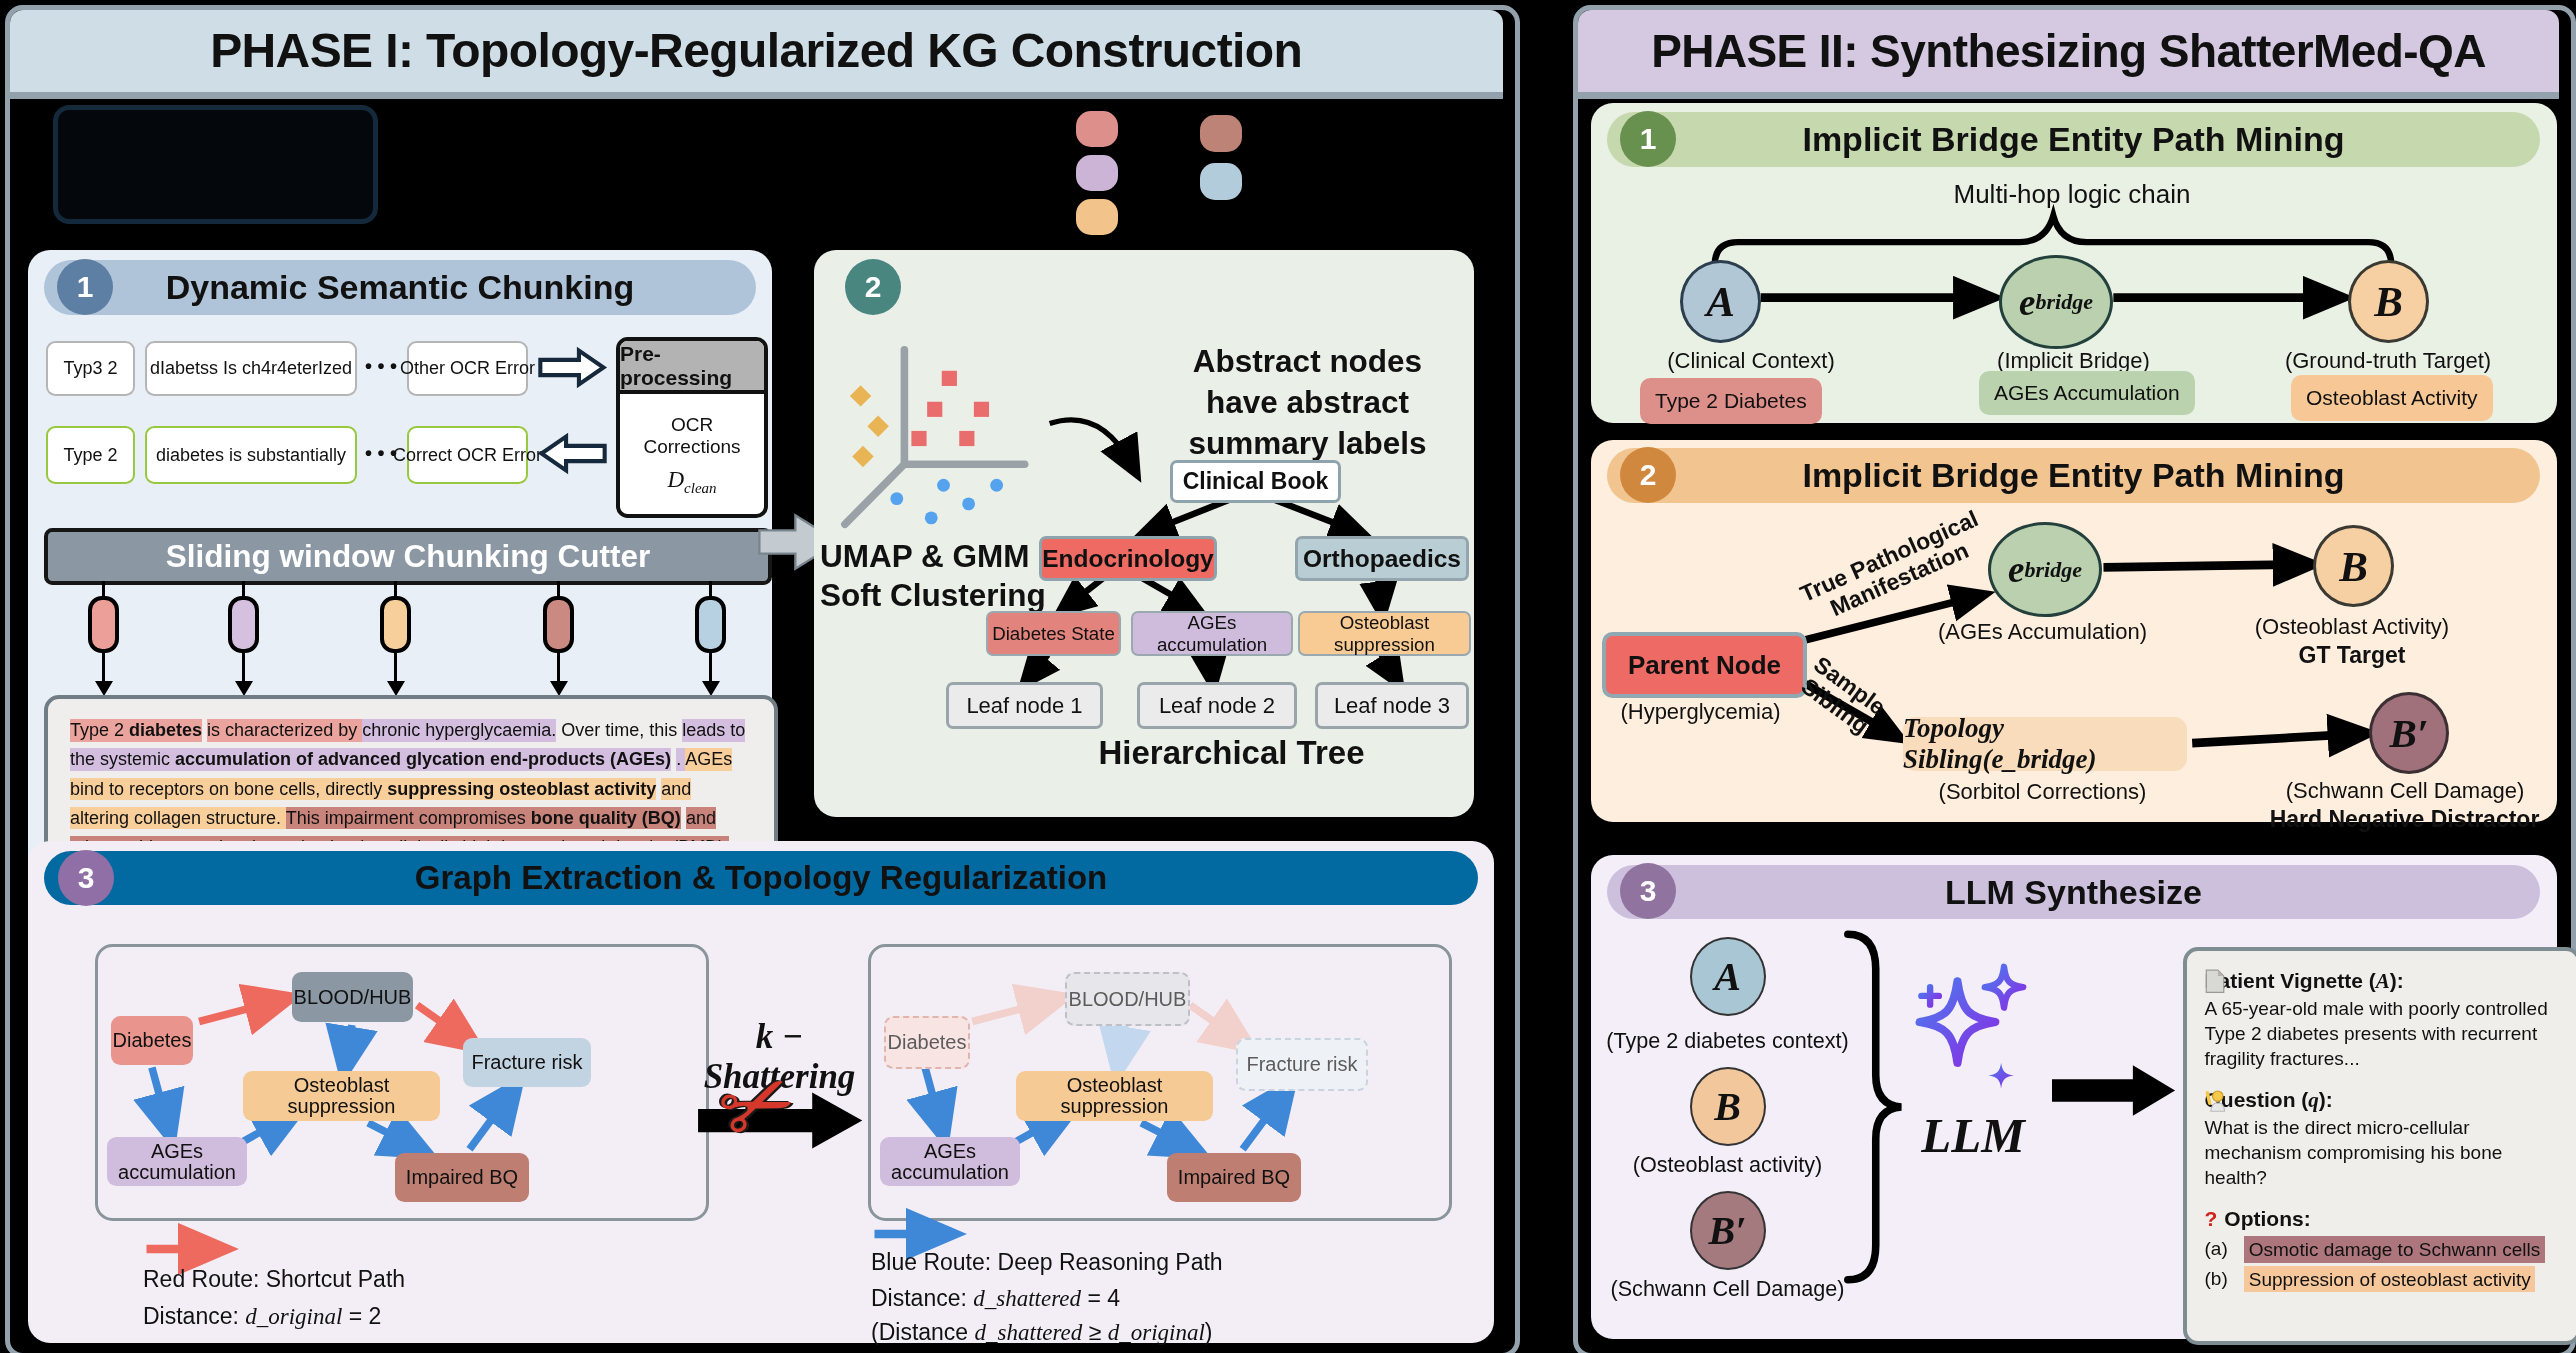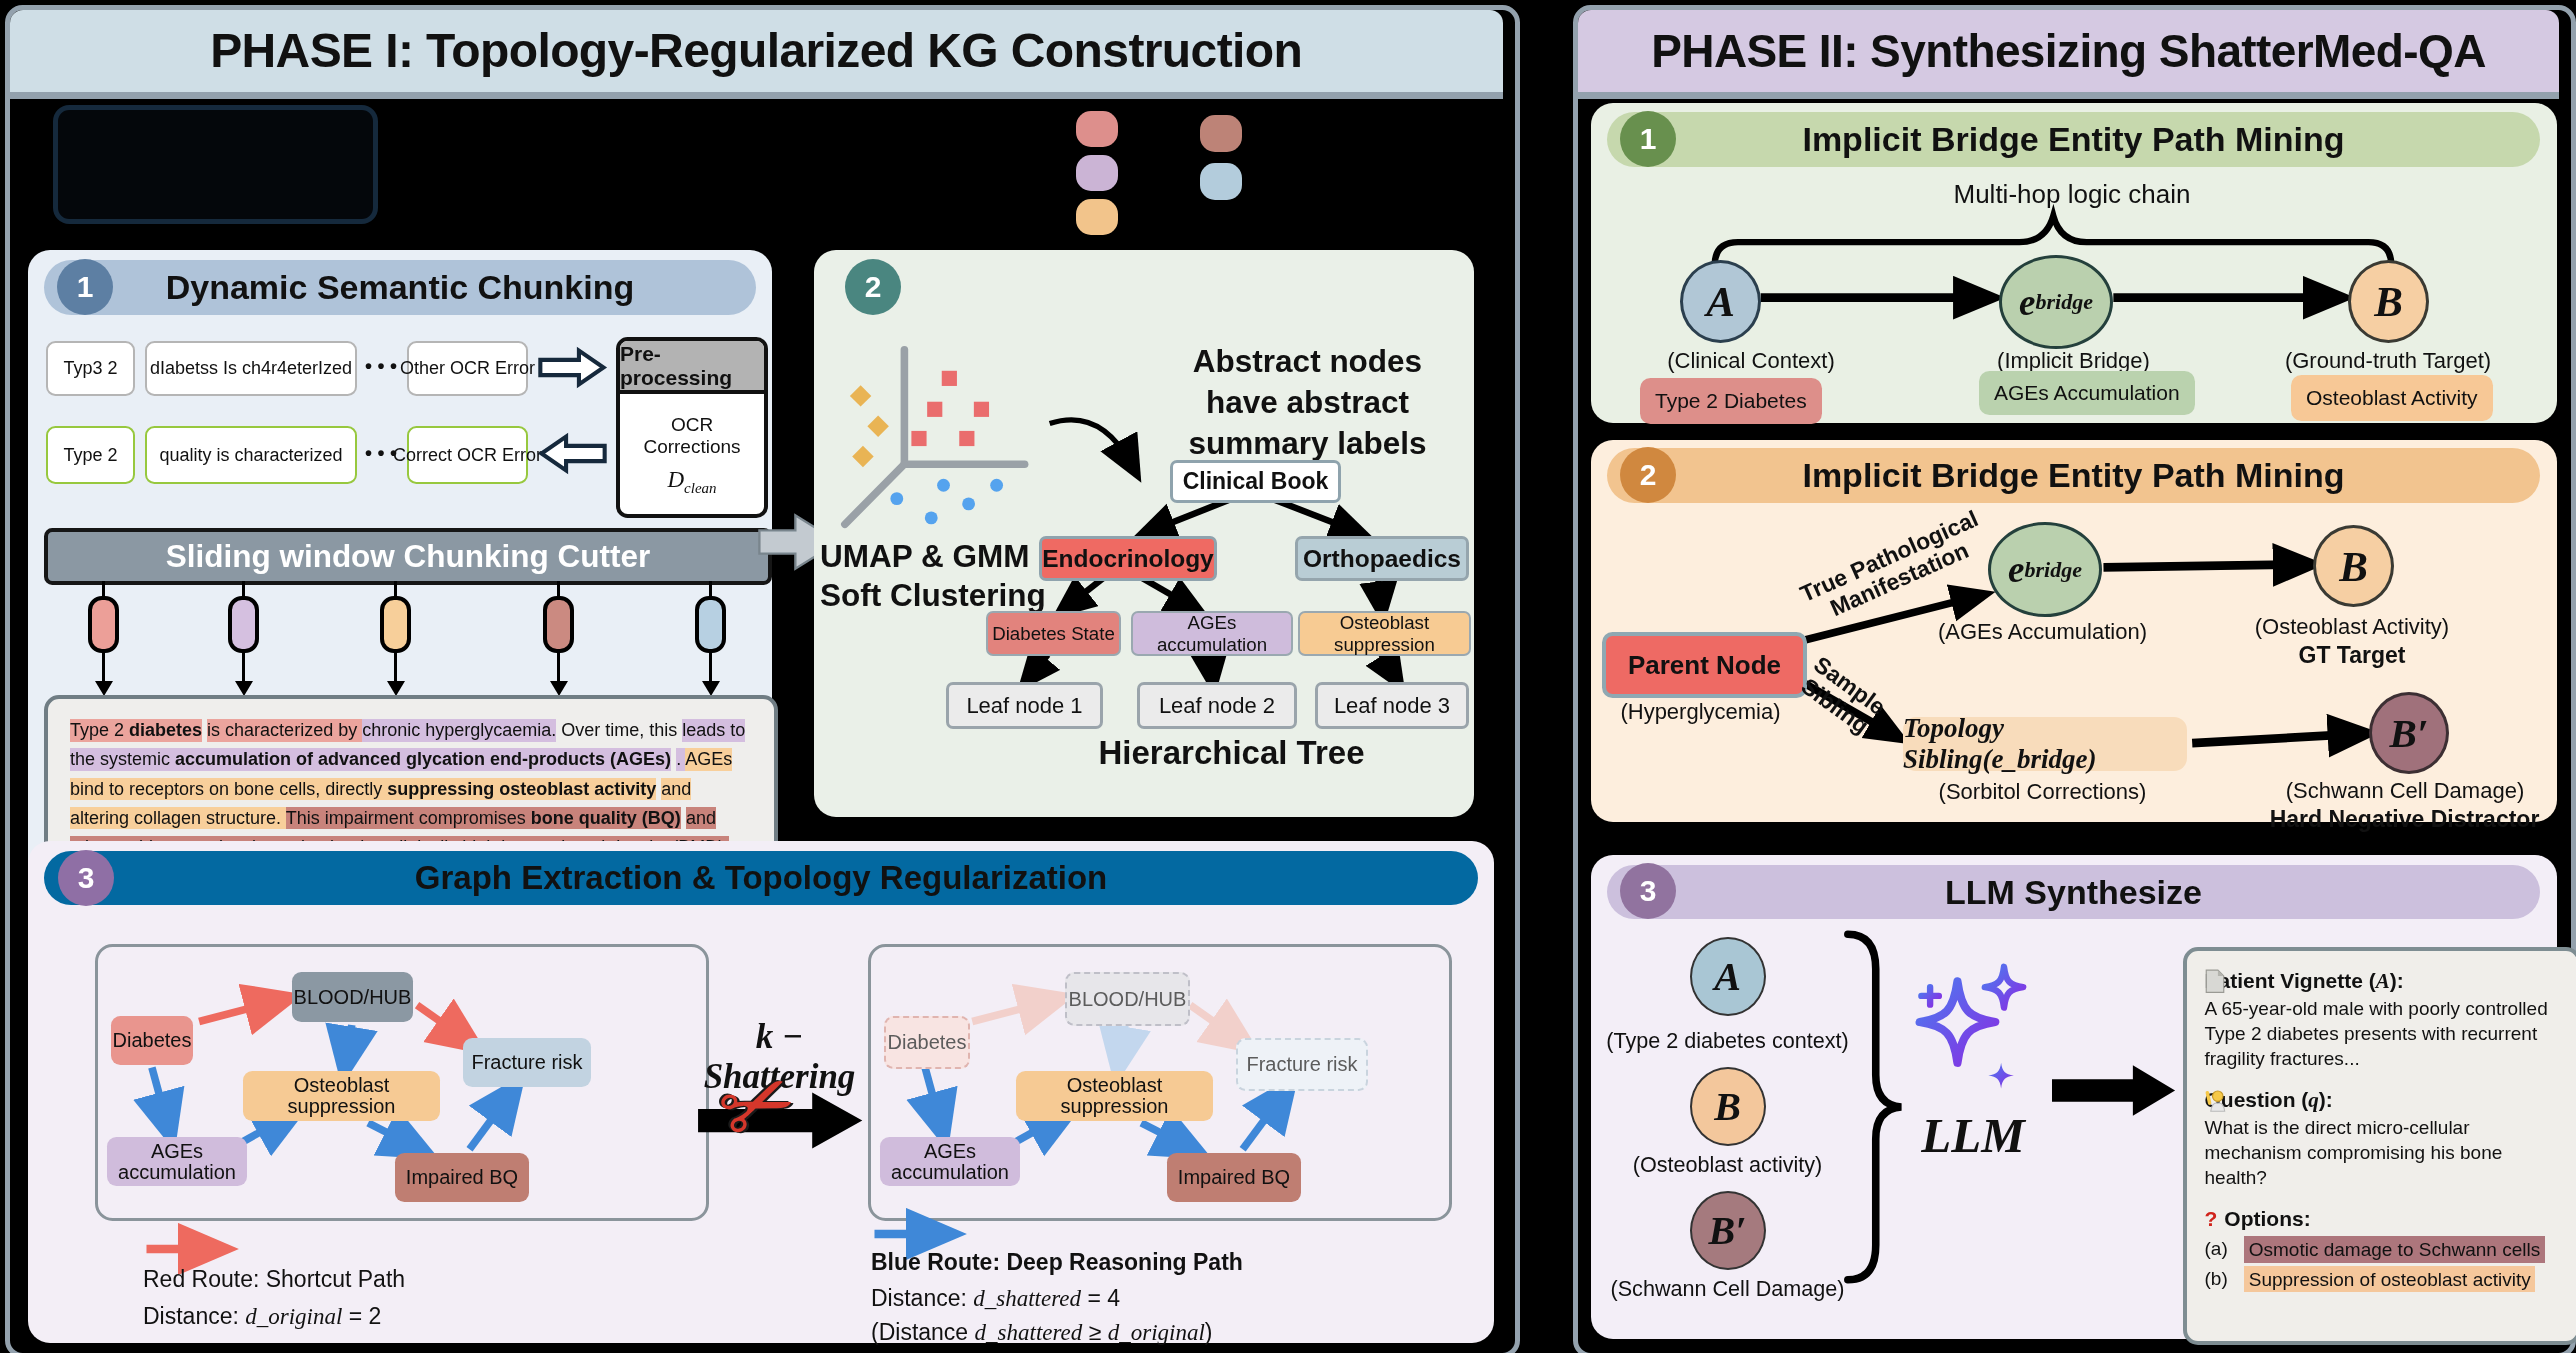--- a/index.html
+++ b/index.html
@@ -96,21 +96,21 @@
     <span>• • •</span>
     </div>
   <div class="ocrbox ocr-err" style="left:407px;top:341px;width:117px;height:51px;">
     <span>Other OCR Error</span>
     </div>
 
   <div class="ocrbox ocr-ok" style="left:46px;top:426px;width:85px;height:54px;">
     <span>Type 2</span>
     </div>
   <div class="ocrbox ocr-ok" style="left:145px;top:426px;width:208px;height:54px;">
-    <span>quality is characterized</span>
+    <span>diabetes is substantially</span>
     </div>
   <div class="dots" style="left:359px;top:426px;width:44px;height:54px;">
     <span>• • •</span>
     </div>
   <div class="ocrbox ocr-ok" style="left:407px;top:426px;width:117px;height:54px;">
     <span>Correct OCR Error</span>
     </div>
 
   <svg style="left:538px;top:347px;" width="69" height="41" viewBox="0 0 118 70">
     <polygon points="4,22 70,22 70,6 112,35 70,64 70,48 4,48" fill="#fff" stroke="#16293c" stroke-width="7"></polygon>
@@ -450,21 +450,21 @@
   </div>
 
   <svg style="left:871px;top:1221px;" width="93" height="26" viewBox="0 0 160 44">
     <defs>
         <marker id="mk-blueL" markerWidth="7" markerHeight="7" refX="4" refY="3" orient="auto">
           <path d="M0,0 L7,3 L0,6 z" fill="#3f88d8"></path>
         </marker>
       </defs>
     <line x1="6" y1="22" x2="120" y2="22" stroke="#3f88d8" stroke-width="15" marker-end="url(#mk-blueL)"></line>
   </svg>
-  <div class="abs" style="left:871px;top:1249px;font-size:23px;font-weight:bold;">Blue Route: Deep Reasoning Path</div>
+  <div class="abs" style="left:871px;top:1249px;font-size:23px;">Blue Route: Deep Reasoning Path</div>
   <div class="abs" style="left:871px;top:1285px;font-size:23px;">
     <span>Distance: </span><span class="serifi">d_shattered</span><span>  =  4</span>
   </div>
   <div class="abs" style="left:871px;top:1319px;font-size:23px;">
     <span>(Distance </span><span class="serifi">d_shattered</span><span>  ≥  </span><span class="serifi">d_original</span><span>)</span>
   </div>
 
   <div class="panel" style="left:1573px;top:4.7px;width:993px;height:1343px;">
     <div class="titlebar" style="left:0;top:0;width:981px;height:82px;background:#d5c9e2;font-size:46px;">
       <span>PHASE II: Synthesizing ShatterMed-QA</span>

